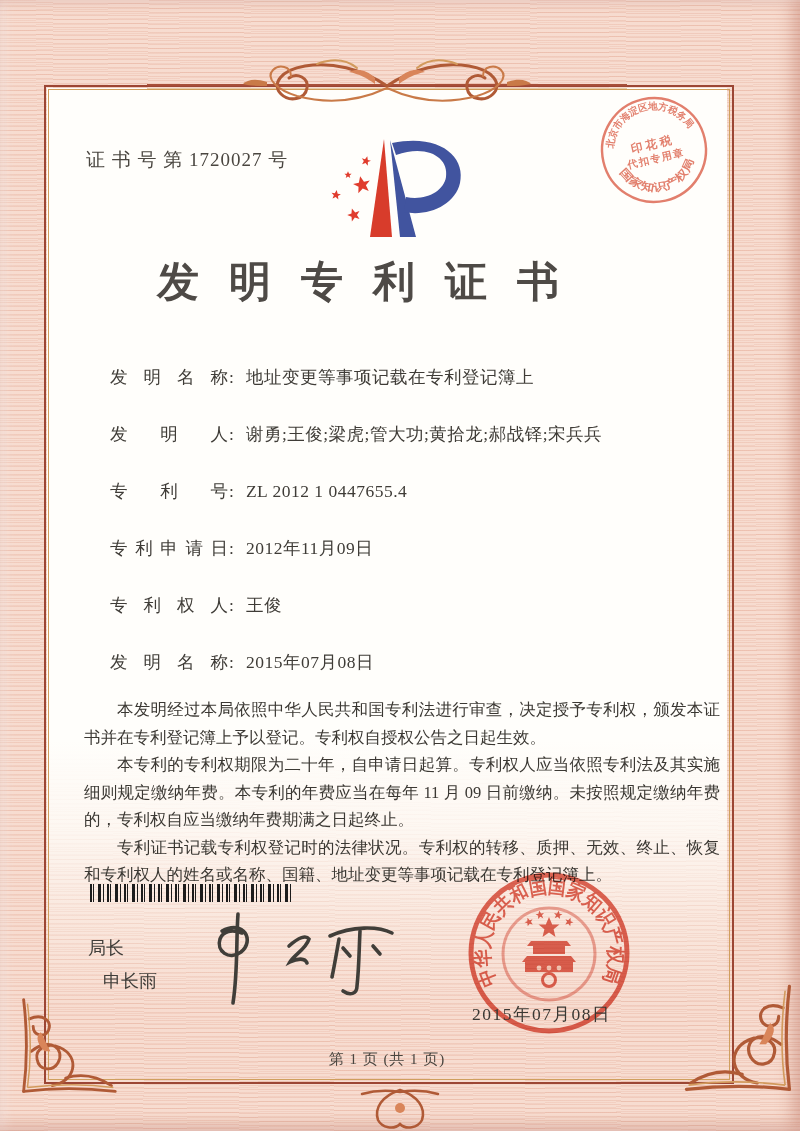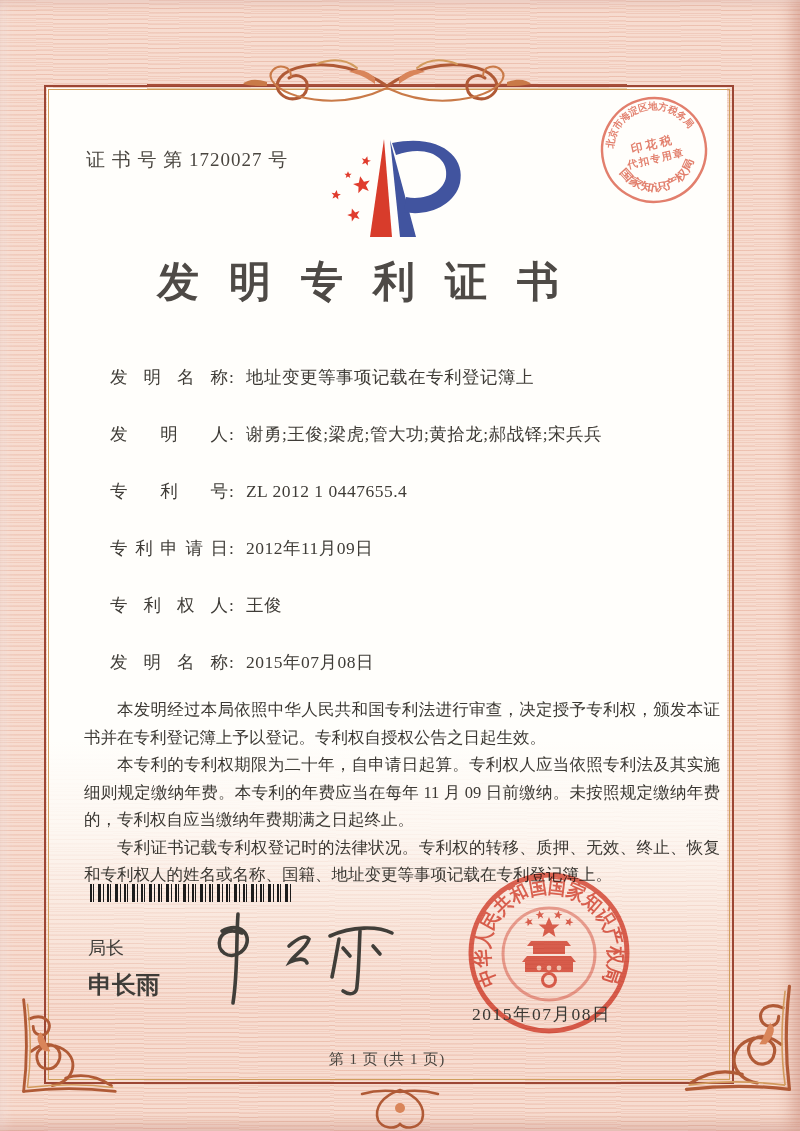--- a/index.html
+++ b/index.html
@@ -25,21 +25,21 @@
   .frow{display:flex;align-items:center;font-size:17.5px;line-height:21px;margin-bottom:36px;color:#3f3c37;margin-left:24px;}
   .flabel{display:inline-block;width:118px;text-align:justify;text-align-last:justify;}
   .fcolon{margin-left:1px;margin-right:12px;}
   .fvalue{letter-spacing:.5px;}
   .paras{position:absolute;left:84px;top:688px;width:636px;font-size:16.5px;line-height:27.5px;
     text-align:justify;color:#3b3833;margin-top:8px;}
   .paras p{margin:0;text-indent:2em;}
   .barcode{position:absolute;left:90px;top:884px;width:204px;height:18px;
     background:repeating-linear-gradient(90deg,#1c1c1c 0 2px,rgba(0,0,0,0) 2px 3px,#1c1c1c 3px 4px,rgba(0,0,0,0) 4px 8px,#1c1c1c 8px 11px,rgba(0,0,0,0) 11px 13px,#1c1c1c 13px 14px,rgba(0,0,0,0) 14px 17px);}
   .signer-title{position:absolute;left:88px;top:936px;font-size:18px;color:#3f3d39;}
-  .signer-name{position:absolute;left:88px;top:969px;font-size:24px;color:#3f3d39;font-weight:bold;}
+  .signer-name{position:absolute;left:103px;top:969px;font-size:18px;color:#3f3d39;}
   .signature{position:absolute;left:192px;top:906px;width:215px;height:105px;}
   .big-seal{position:absolute;left:454px;top:858px;width:190px;height:190px;opacity:.85;mix-blend-mode:multiply;}
   .seal-date{position:absolute;left:472px;top:1002px;font-size:17.5px;letter-spacing:1.5px;color:#3a3833;z-index:5;}
   .tax-stamp{position:absolute;left:598px;top:94px;width:112px;height:112px;transform:rotate(-13deg);opacity:.85;mix-blend-mode:multiply;z-index:6;}
   .footer{position:absolute;left:44px;top:1050px;width:686px;text-align:center;font-size:15px;letter-spacing:1px;color:#4a4640;}
   .top-ornament{position:absolute;left:147px;top:54px;width:480px;height:64px;}
   .corner-bl{position:absolute;left:16px;top:994px;width:105px;height:105px;}
   .corner-br{position:absolute;left:680px;top:980px;width:118px;height:118px;transform:scale(-1,1);}
   .bottom-ornament{position:absolute;left:352px;top:1086px;width:96px;height:45px;}
   .seal-text{font-family:"Liberation Serif","DejaVu Serif",serif;}

